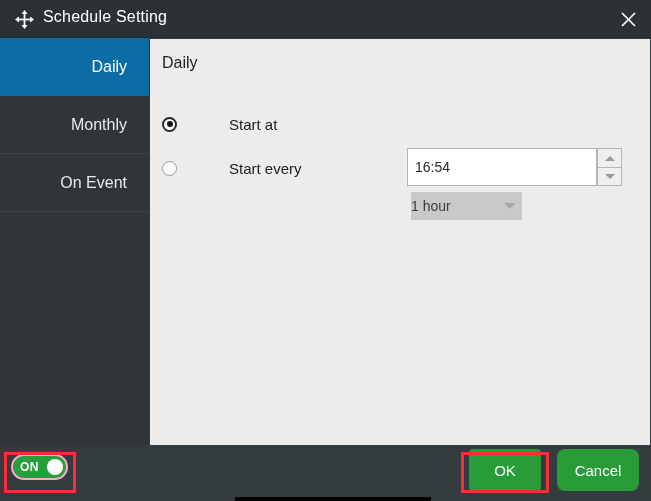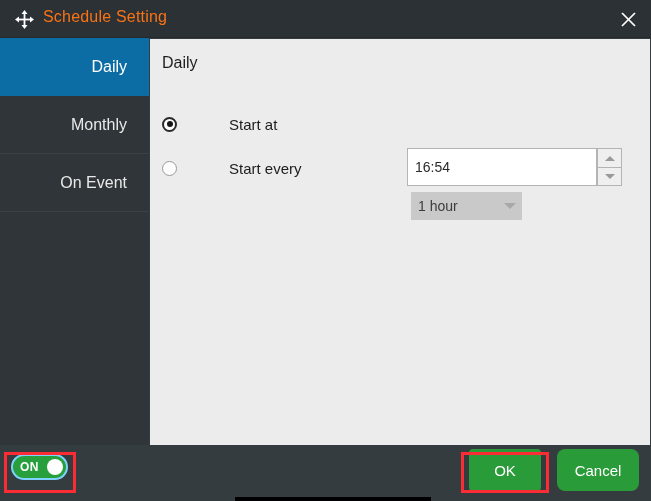--- a/index.html
+++ b/index.html
@@ -35,21 +35,21 @@
   }
   .move-icon {
     position: absolute;
     left: 14px; top: 9px;
     width: 21px; height: 21px;
   }
   .title-text {
     position: absolute;
     left: 43px; top: 8px;
     font-size: 16px;
-    color: #f97316;
+    color: #ffffff;
     letter-spacing: .2px;
     white-space: nowrap;
   }
   .close-btn {
     position: absolute;
     right: 8px; top: 6px;
     width: 30px; height: 26px;
     display: flex;
     align-items: center;
     justify-content: center;
@@ -199,21 +199,20 @@
     background: #c9c9c9;
     display: flex;
     align-items: center;
     box-sizing: border-box;
     cursor: default;
   }
   .dropdown-value {
     flex: 1 1 auto;
     font-size: 14px;
     color: #3c3c3c;
-    padding-left: 7px;
     white-space: nowrap;
   }
   .dropdown-arrow {
     flex: 0 0 auto;
     width: 24px;
     display: flex;
     align-items: center;
     justify-content: center;
   }
   .chev {
@@ -229,21 +228,21 @@
     left: 0; top: 445px;
     width: 651px;
     height: 52px;
     background: #353c3f;
   }
   .toggle {
     position: absolute;
     left: 11px; top: 9px;
     width: 57px; height: 26px;
     background: #27a03c;
-    border: 2px solid #7dd3fc;
+    border: 2px solid #f9a8d4;
     border-radius: 13px;
     box-sizing: border-box;
     display: flex;
     align-items: center;
     cursor: pointer;
   }
   .toggle-text {
     font-size: 12px;
     font-weight: bold;
     color: #ffffff;

